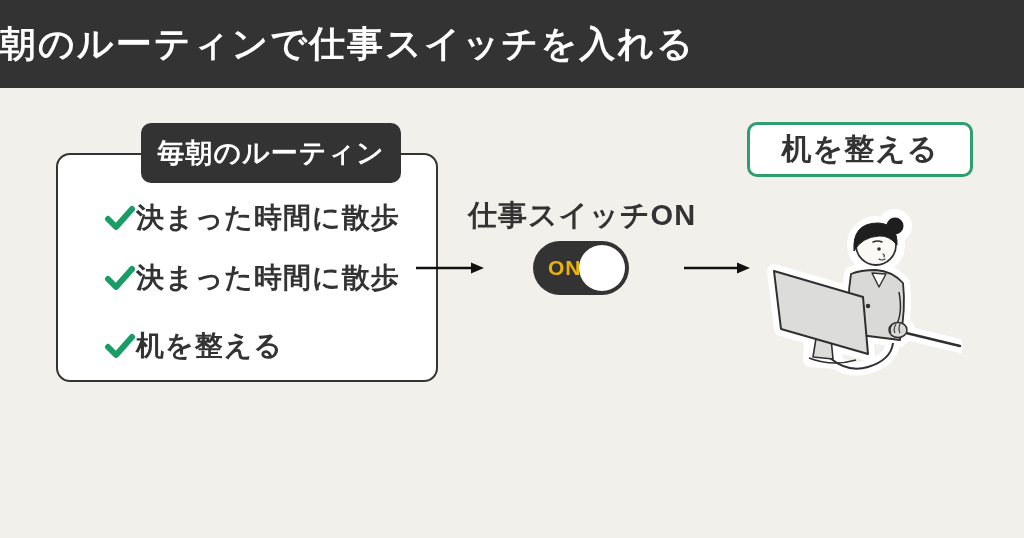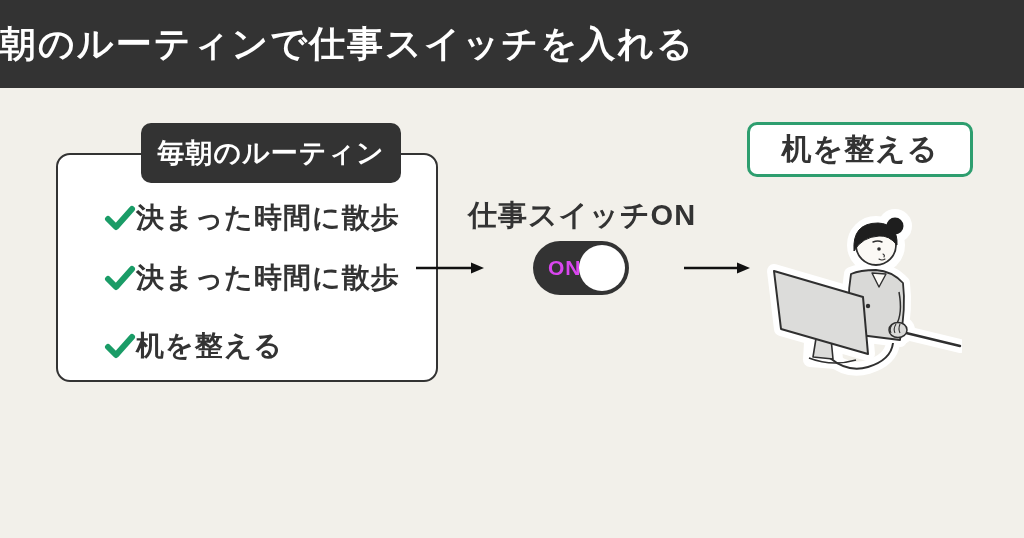--- a/index.html
+++ b/index.html
@@ -22,21 +22,21 @@
   .row1{top:44px;} .row2{top:104px;} .row3{top:172px;}
 
   
   .arrow{position:absolute;z-index:2;}
 
   
   .switch-label{position:absolute;left:460px;top:196px;width:244px;text-align:center;
                 font-size:29px;font-weight:700;color:#333333;letter-spacing:1px;}
   .toggle{position:absolute;left:533px;top:241px;width:96px;height:54px;background:#333333;
           border-radius:27px;}
-  .toggle .on{position:absolute;left:15px;top:0;line-height:54px;color:#d946ef;
+  .toggle .on{position:absolute;left:15px;top:0;line-height:54px;color:#eab308;
               font-size:21px;font-weight:700;letter-spacing:1px;}
   .toggle .knob{position:absolute;right:4px;top:4px;width:46px;height:46px;border-radius:50%;
                 background:#ffffff;}
 
   
   .workmode{position:absolute;left:747px;top:122px;width:220px;height:49px;background:#ffffff;
             border:3px solid #2e9e6f;border-radius:10px;display:flex;align-items:center;justify-content:center;}
   .workmode span{font-size:30px;font-weight:700;color:#333333;letter-spacing:1px;}
 
   

